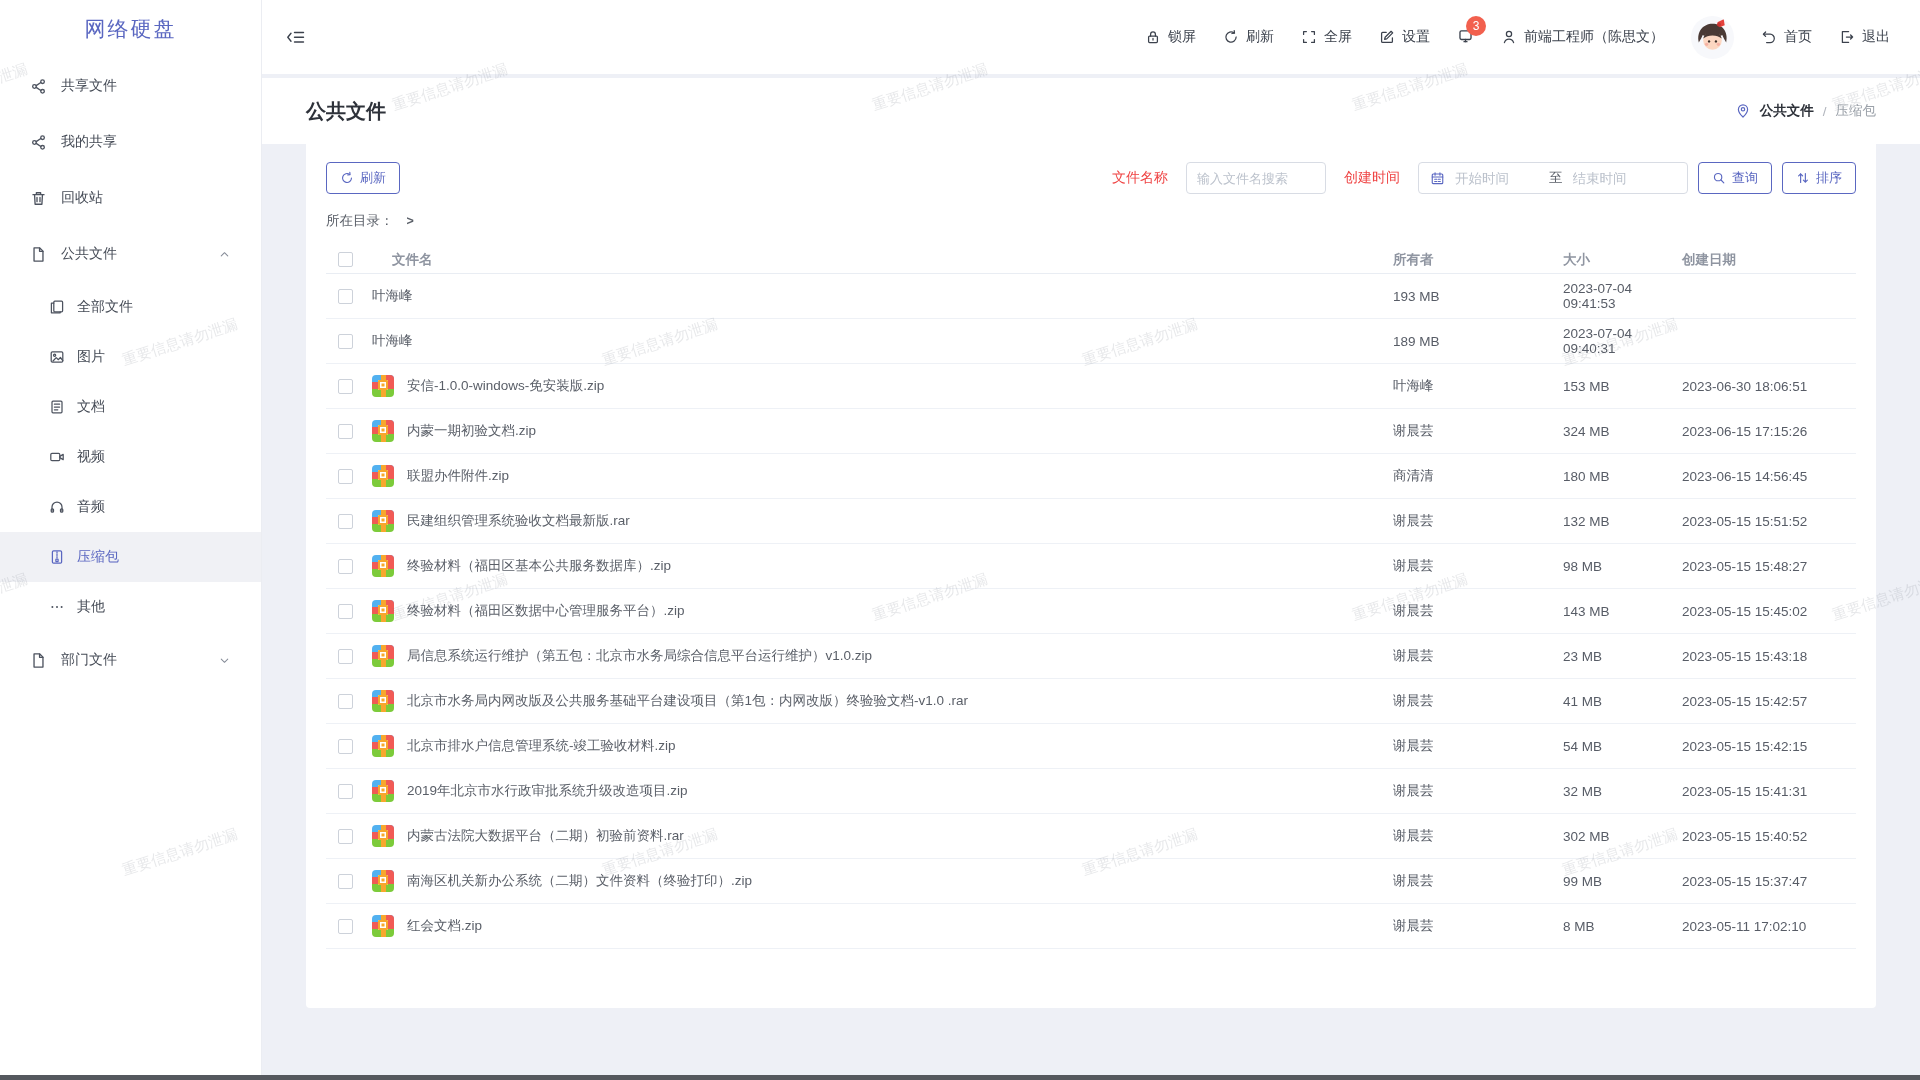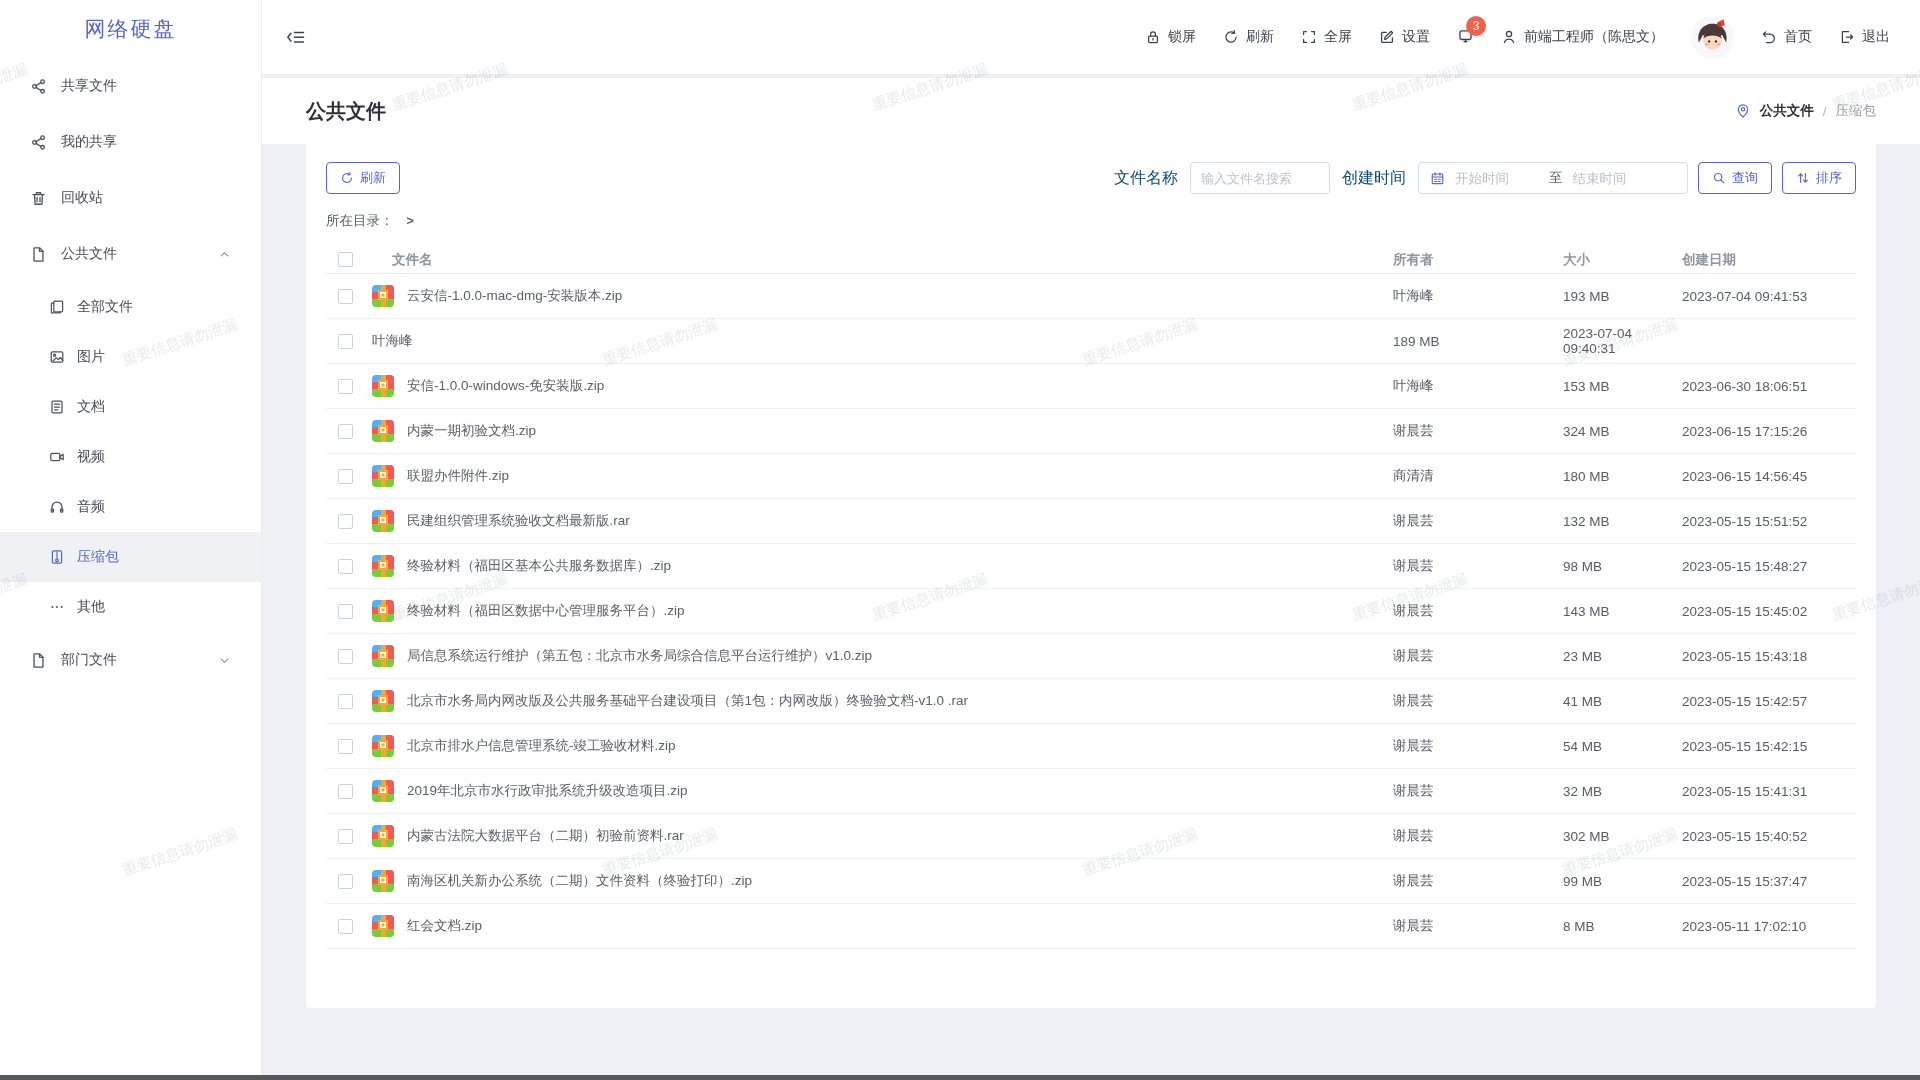--- a/index.html
+++ b/index.html
@@ -57,21 +57,21 @@
   
   .card { position:absolute; left:45px; right:44px; top:140px; bottom:72px;
     background:#fff; border-radius:4px; padding:22px 20px 0; }
   .toolbar { display:flex; align-items:center; }
   .btn { display:inline-flex; align-items:center; gap:6px; height:32px;
     padding:0 13px; border:1px solid var(--accent,#5a67c1); border-radius:4px;
     background:#fff; color:var(--accent,#5a67c1); font-size:13px;
     font-family:inherit; cursor:pointer; }
   .btn .sicon { width:14px; height:14px; }
   .filters { margin-left:auto; display:flex; align-items:center; gap:10px; }
-  .flabel { font-size:16px; color:#0c4a6e; margin:0 2px; }
+  .flabel { font-size:14px; color:#ef4444; margin:0 8px; }
   .tinput { width:140px; height:32px; border:1px solid #d8dce4; border-radius:4px;
     padding:0 10px; font-size:13px; color:#333; font-family:inherit; outline:none; }
   ::placeholder { color:#bcc2cc; opacity:1; }
   .daterange { width:270px; height:32px; border:1px solid #d8dce4; border-radius:4px;
     display:flex; align-items:center; padding:0 11px; gap:8px; background:#fff; }
   .daterange .sicon { width:15px; height:15px; color:#5a67c1; }
   .dinput { border:none; outline:none; width:88px; font-size:13.5px;
     font-family:inherit; color:#333; padding:0 2px; }
   .to { color:#5a5f68; font-size:13.5px; }
 
@@ -412,31 +412,20 @@
       <div class="row thead">
         <span class="cb"></span>
         <div><span class="th-name">文件名</span></div>
         <div>所有者</div>
         <div>大小</div>
         <div>创建日期</div>
       </div>
       <div id="rows">
           <div class="row trow">
             <span class="cb"></span>
-            <div class="namecell">
-              <span class="zipicon">
-                <span class="zl-top"></span>
-                <span class="zl-tr"></span>
-                <span class="zl-mid"></span>
-                <span class="zl-bot"></span>
-                <span class="zl-stripe"></span>
-                <span class="zl-buckle"></span>
-              </span>
-              <span class="fname">云安信-1.0.0-mac-dmg-安装版本.zip</span>
-            </div>
             <div>叶海峰</div>
             <div>193 MB</div>
             <div>2023-07-04 09:41:53</div>
           </div>
           <div class="row trow">
             <span class="cb"></span>
             <div>叶海峰</div>
             <div>189 MB</div>
             <div>2023-07-04 09:40:31</div>
           </div>

